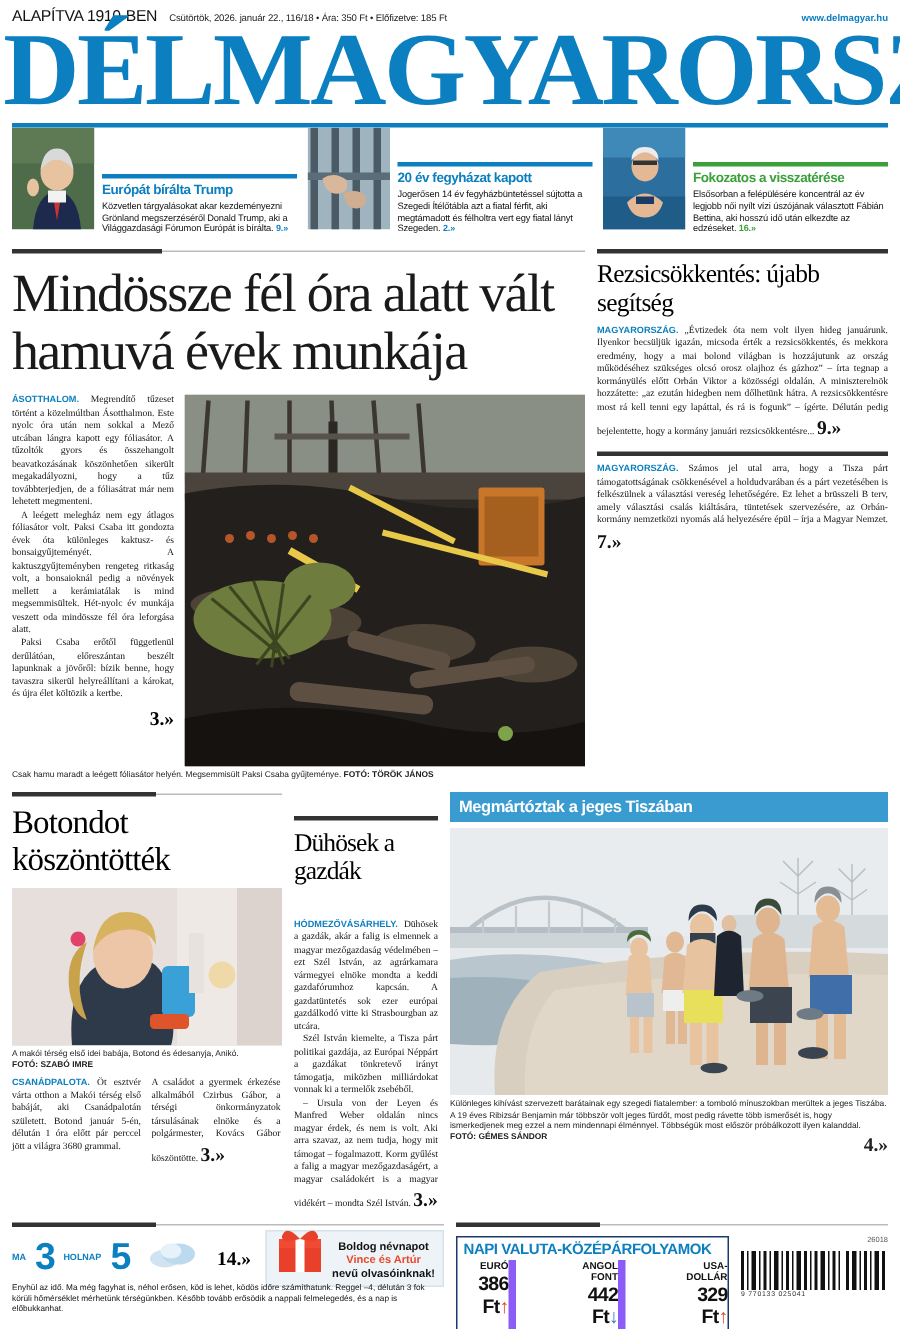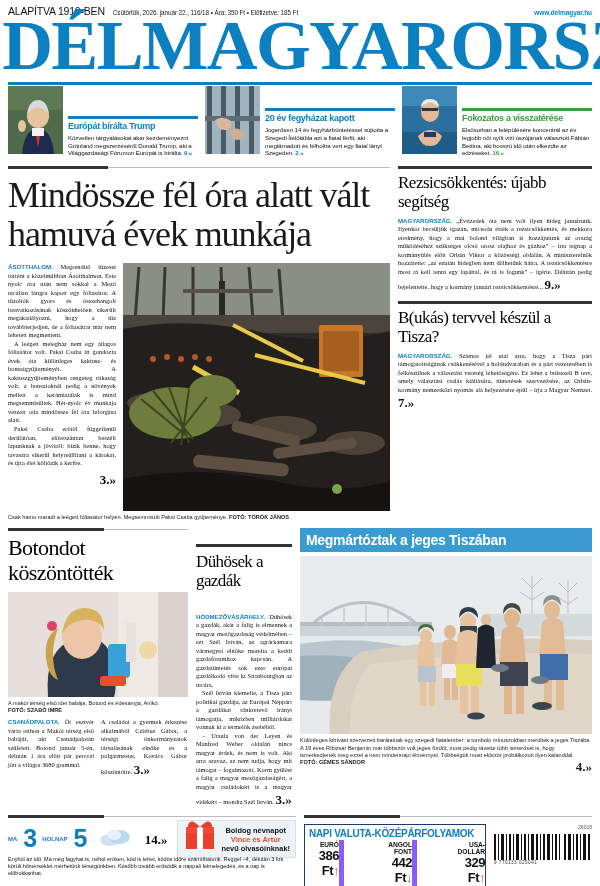--- a/index.html
+++ b/index.html
@@ -74,21 +74,21 @@
 
   
   .bottom { display: flex; gap: 8px; margin-top: 7px; }
   .bl { width: 180px; }
   .bm { width: 104px; margin-top: 16px; }
   .br { width: 292px; }
 
   .sec-head { font-family: "Liberation Serif", serif; font-size: 22px; line-height: 1.12; margin-top: 5px; letter-spacing: -0.6px; }
   .sec-head.sm { font-size: 17px; }
 
-  .banner { background: #3a9bd0; color: #fff; font-weight: bold; font-size: 14px; padding: 4px 6px; letter-spacing: -0.3px; }
+  .banner { background: #3a9bd0; color: #fff; font-weight: bold; font-size: 11px; padding: 4px 6px; letter-spacing: -0.3px; }
 
   .photo { position: relative; overflow: hidden; background: #cfd6da; }
 
   
   .footer { display: flex; gap: 8px; margin-top: 6px; }
   .fl { width: 292px; }
   .fr { width: 292px; }
 
   .weather { display: flex; align-items: center; gap: 6px; margin-top: 6px; height: 30px; }
   .wlabel { font-size: 6px; font-weight: bold; color: #0b7fc0; }
@@ -280,21 +280,20 @@
         <div class="hr-thick" style="width:100%;background:#333"></div>
         <div class="rail-head">Rezsicsökkentés: újabb segítség</div>
         <p class="body-txt rail-body">
           <span class="kicker">MAGYARORSZÁG.</span><span> „Évtizedek óta nem volt ilyen hideg januárunk. Ilyenkor becsüljük igazán, micsoda érték a rezsicsökkentés, és mekkora eredmény, hogy a mai bolond világban is hozzájutunk az ország működéséhez szükséges olcsó orosz olajhoz és gázhoz” – írta tegnap a kormányülés előtt Orbán Viktor a közösségi oldalán. A miniszterelnök hozzátette: „az ezután hidegben nem dőlhetünk hátra. A rezsicsökkentésre most rá kell tenni egy lapáttal, és rá is fogunk” – ígérte. Délután pedig bejelentette, hogy a kormány januári rezsicsökkentésre...</span>
           <span class="jump">9.</span><span class="jump arrow">»</span>
         </p>
       </div>
 
       <div style="margin-top:8px">
         <div class="hr-thick" style="width:100%;background:#333"></div>
-        <div class="rail-head">B(ukás) tervvel készül a Tisza?</div>
         <p class="body-txt rail-body">
           <span class="kicker">MAGYARORSZÁG.</span><span> Számos jel utal arra, hogy a Tisza párt támogatottságának csökkenésével a holdudvarában és a párt vezetésében is felkészülnek a választási vereség lehetőségére. Ez lehet a brüsszeli B terv, amely választási csalás kiáltására, tüntetések szervezésére, az Orbán-kormány nemzetközi nyomás alá helyezésére épül – írja a Magyar Nemzet.</span>
           <span class="jump">7.</span><span class="jump arrow">»</span>
         </p>
       </div>
     </div>
   </div>
 
   <div class="bottom">
 

